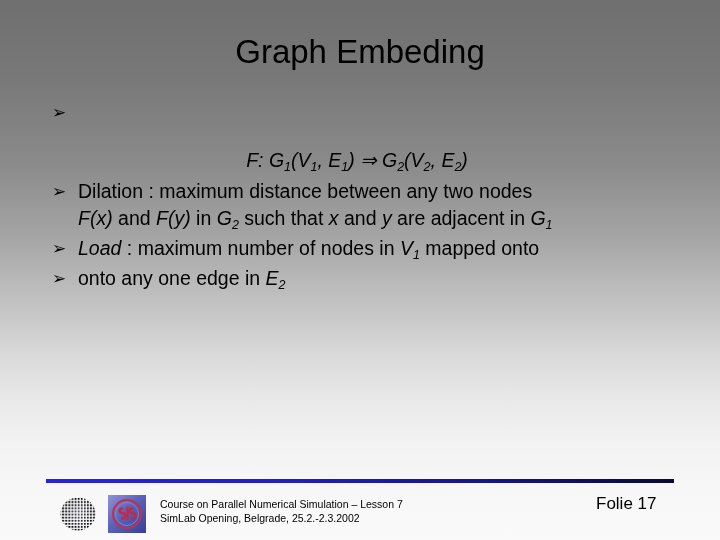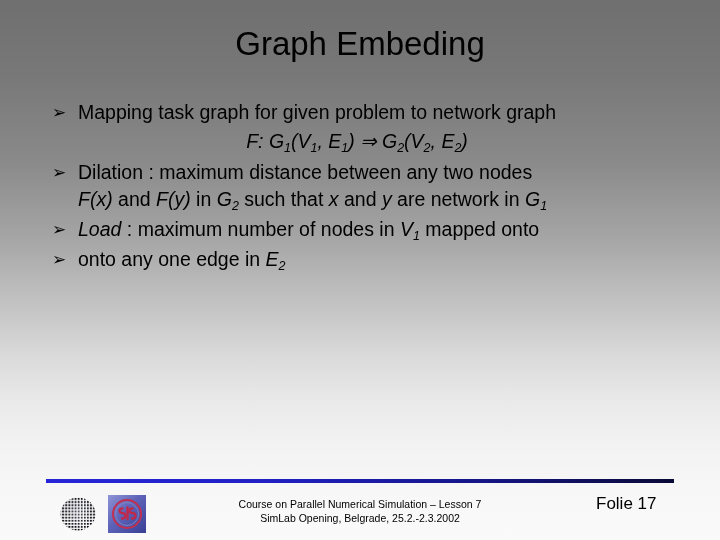--- a/index.html
+++ b/index.html
@@ -37,21 +37,21 @@
     background-image:
       radial-gradient(rgba(255,255,255,0.10) 0.6px, transparent 0.7px),
       radial-gradient(rgba(0,0,0,0.045) 0.6px, transparent 0.7px);
     background-size: 4px 4px, 4px 4px;
     background-position: 0 0, 2px 2px;
     pointer-events: none;
   }
 
   #title {
     position: absolute;
-    top: 24px;
+    top: 32px;
     left: 0;
     width: 720px;
     text-align: center;
     font-size: 33px;
     line-height: 40px;
     color: #000;
     letter-spacing: 0px;
     font-weight: 400;
   }
 
@@ -87,20 +87,21 @@
   }
   .line.indent {
     padding-left: 26px;
   }
   .formula {
     text-align: center;
     font-size: 19.5px;
     line-height: 30px;
     font-style: italic;
     padding-right: 36px;
+    margin-top: 20px;
   }
   i.it { font-style: italic; }
   sub {
     font-size: 0.64em;
     vertical-align: baseline;
     position: relative;
     top: 0.32em;
   }
 
   #rule {
@@ -110,21 +111,20 @@
     width: 628px;
     height: 4px;
     background: linear-gradient(to right, #2626d8 0%, #2020c4 35%, #151585 70%, #090936 100%);
   }
 
   #footer-center {
     position: absolute;
     top: 497px;
     left: 160px;
     width: 400px;
-    text-align: center;
     font-size: 10.5px;
     line-height: 14px;
     color: #000;
   }
   #folie {
     position: absolute;
     top: 497px;
     left: 596px;
     width: 100px;
     font-size: 17px;
@@ -153,42 +153,41 @@
 
 <div id="slide">
 
   <div id="title">Graph Embeding</div>
 
   <div id="body">
 
     <div class="bullet-row">
       <span class="bullet-mark">➢</span>
       <span class="bullet-text">
-        <div class="line">Mapping task graph for given problem to network graph</div>
       </span>
     </div>
 
     <div class="formula">
       <span>F:</span>
       <span>
         <span>G</span><sub>1</sub><span>(</span><span>V</span><sub>1</sub><span>, </span><span>E</span><sub>1</sub><span>)</span>
       </span>
       <span>⇒</span>
       <span>
         <span>G</span><sub>2</sub><span>(</span><span>V</span><sub>2</sub><span>, </span><span>E</span><sub>2</sub><span>)</span>
       </span>
     </div>
 
     <div class="bullet-row">
       <span class="bullet-mark">➢</span>
       <span class="bullet-text">
         <div class="line"><span>Dilation</span><span> : </span><span>maximum distance between any two nodes</span></div>
       </span>
     </div>
-    <div class="line indent"><i class="it">F(x)</i><span> and </span><i class="it">F(y)</i><span> in </span><i class="it">G</i><i class="it"><sub>2</sub></i><span> such that </span><i class="it">x</i><span> and </span><i class="it">y</i><span> are network in </span><i class="it">G</i><i class="it"><sub>1</sub></i></div>
+    <div class="line indent"><i class="it">F(x)</i><span> and </span><i class="it">F(y)</i><span> in </span><i class="it">G</i><i class="it"><sub>2</sub></i><span> such that </span><i class="it">x</i><span> and </span><i class="it">y</i><span> are adjacent in </span><i class="it">G</i><i class="it"><sub>1</sub></i></div>
 
     <div class="bullet-row">
       <span class="bullet-mark">➢</span>
       <span class="bullet-text">
         <div class="line"><i class="it">Load</i><span> : </span><span>maximum number of nodes in </span><i class="it">V</i><i class="it"><sub>1</sub></i><span> mapped onto</span></div>
       </span>
     </div>
 
     <div class="bullet-row">
       <span class="bullet-mark">➢</span>

